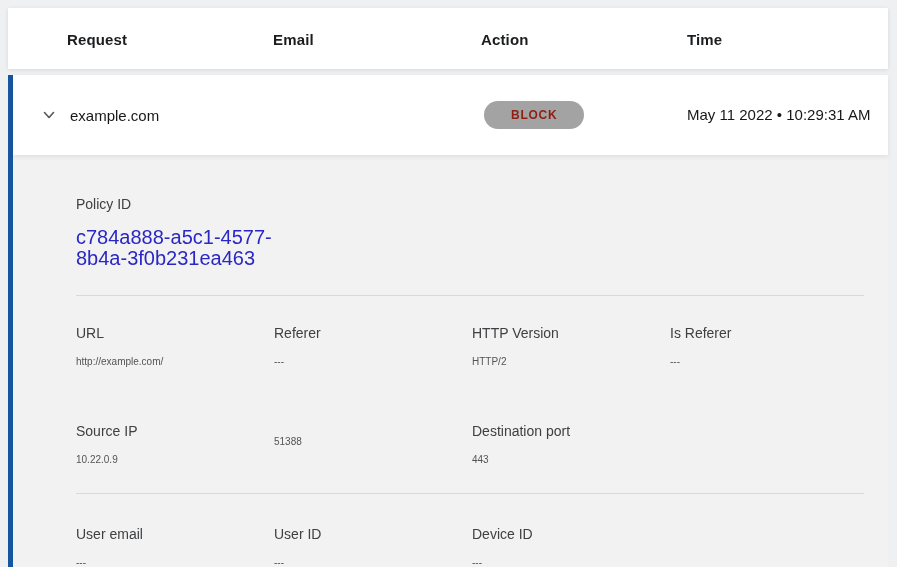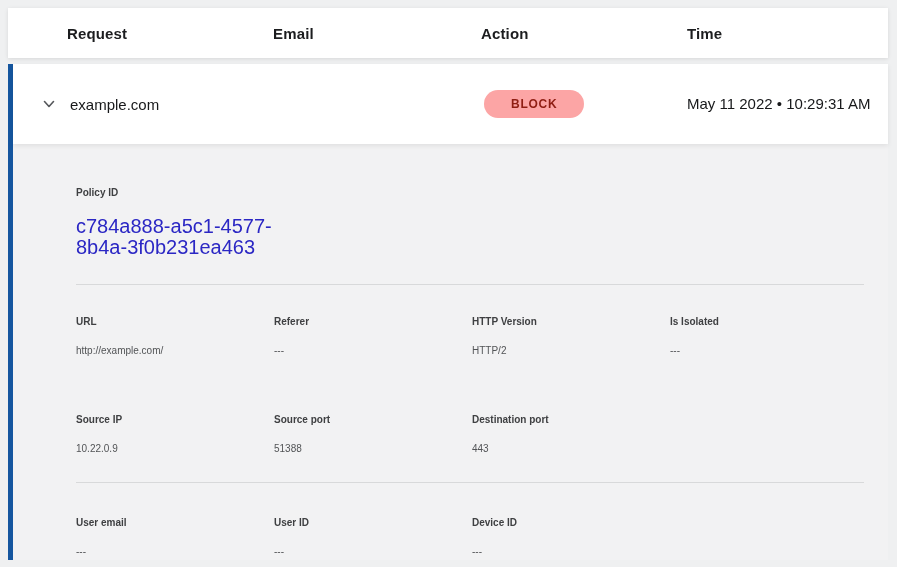--- a/index.html
+++ b/index.html
@@ -11,21 +11,21 @@
     position: relative;
   }
   .card {
     position: absolute;
     left: 8px; top: 8px;
     width: 880px;
   }
   
   .thead {
     position: relative;
-    height: 50px;
+    height: 61px;
     background: #ffffff;
     box-shadow: 0 1px 4px rgba(0,0,0,0.10);
   }
   .th {
     position: absolute;
     top: 50%;
     transform: translateY(-50%);
     font-size: 15px;
     font-weight: 700;
     color: #1c1d1f;
@@ -67,21 +67,21 @@
     position: absolute;
     left: 263px; top: 50%;
     transform: translateY(-50%);
     font-size: 15px;
     color: #17181a;
   }
   .badge {
     position: absolute;
     left: 471px; top: 50%;
     transform: translateY(-50%);
-    background: #fca5a5;
+    background: #a3a3a3;
     color: #8f1e13;
     font-size: 12px;
     font-weight: 700;
     letter-spacing: .06em;
     padding: 7px 27px;
     border-radius: 999px;
     white-space: nowrap;
   }
   .row-time {
     position: absolute;
@@ -94,22 +94,22 @@
   }
 
   
   .details {
     background: #f2f2f3;
     height: 416px;
     padding: 40px 24px 0 63px;
     overflow: hidden;
   }
   .field-label {
-    font-size: 10px;
-    font-weight: 700;
+    font-size: 14px;
+    font-weight: 400;
     color: #3f4042;
     line-height: 18px;
   }
   .field-value {
     margin-top: 11px;
     font-size: 10px;
     color: #525456;
     line-height: 18px;
   }
   .policy-link {
@@ -179,32 +179,31 @@
         </div>
         <div>
           <div class="field-label">Referer</div>
           <div class="field-value">---</div>
         </div>
         <div>
           <div class="field-label">HTTP Version</div>
           <div class="field-value">HTTP/2</div>
         </div>
         <div>
-          <div class="field-label">Is Isolated</div>
+          <div class="field-label">Is Referer</div>
           <div class="field-value">---</div>
         </div>
       </div>
 
       <div class="grid grid-2">
         <div>
           <div class="field-label">Source IP</div>
           <div class="field-value">10.22.0.9</div>
         </div>
         <div>
-          <div class="field-label">Source port</div>
           <div class="field-value">51388</div>
         </div>
         <div>
           <div class="field-label">Destination port</div>
           <div class="field-value">443</div>
         </div>
       </div>
 
       <hr class="divider divider-2">
 

